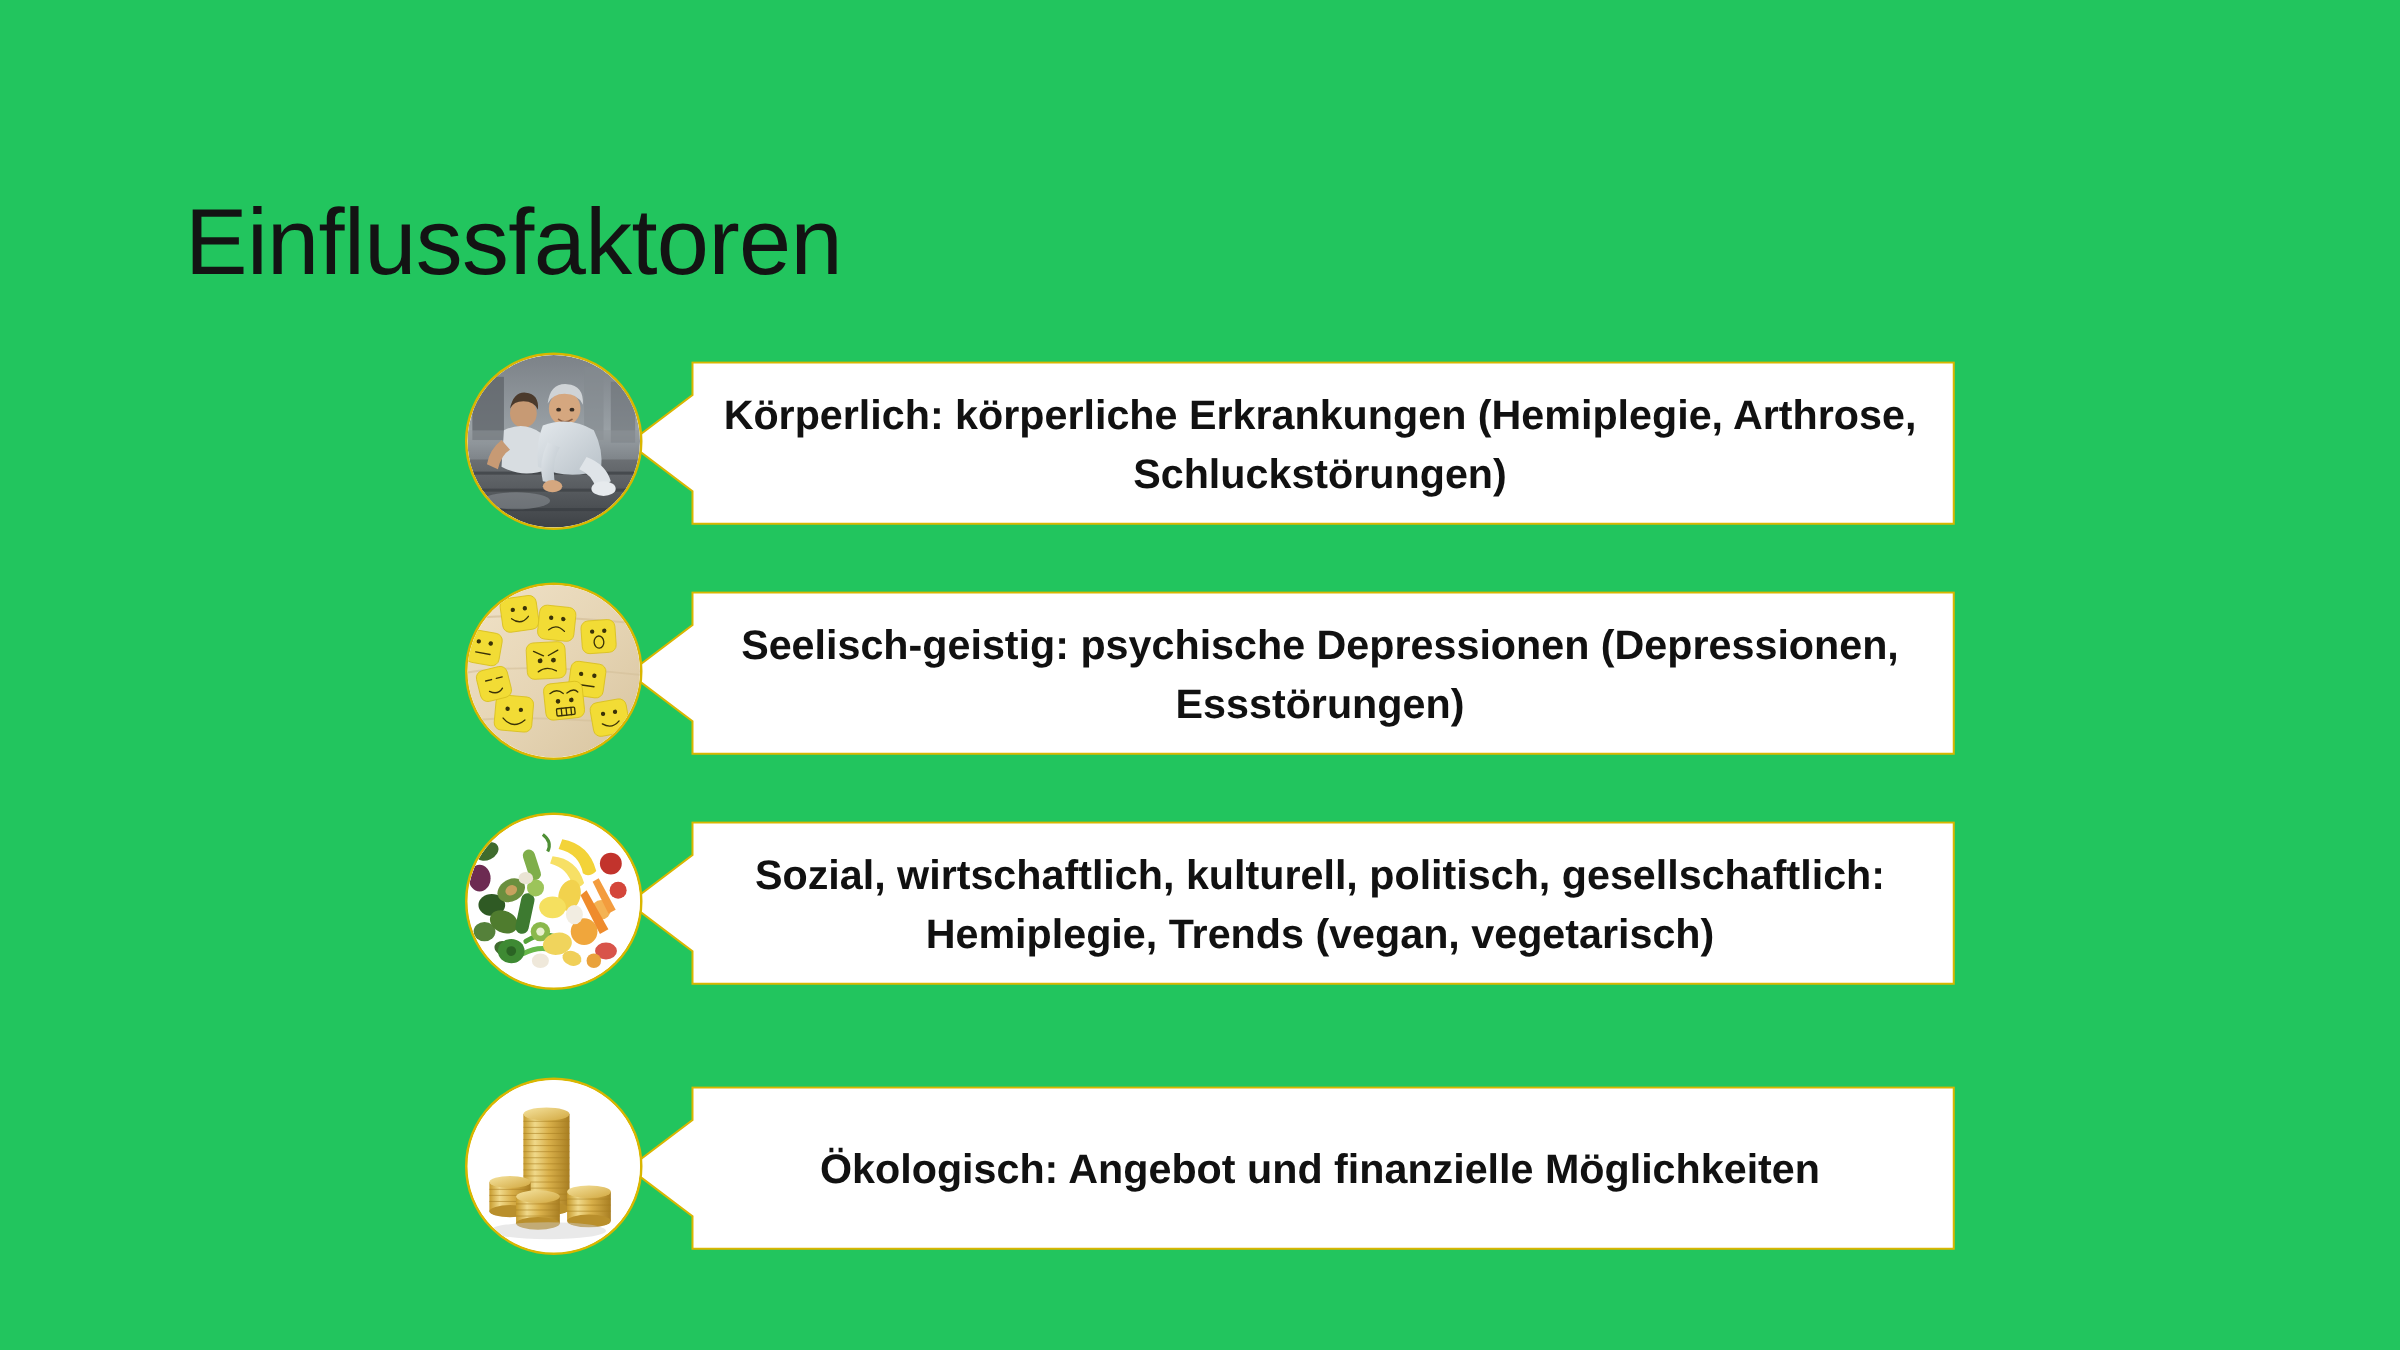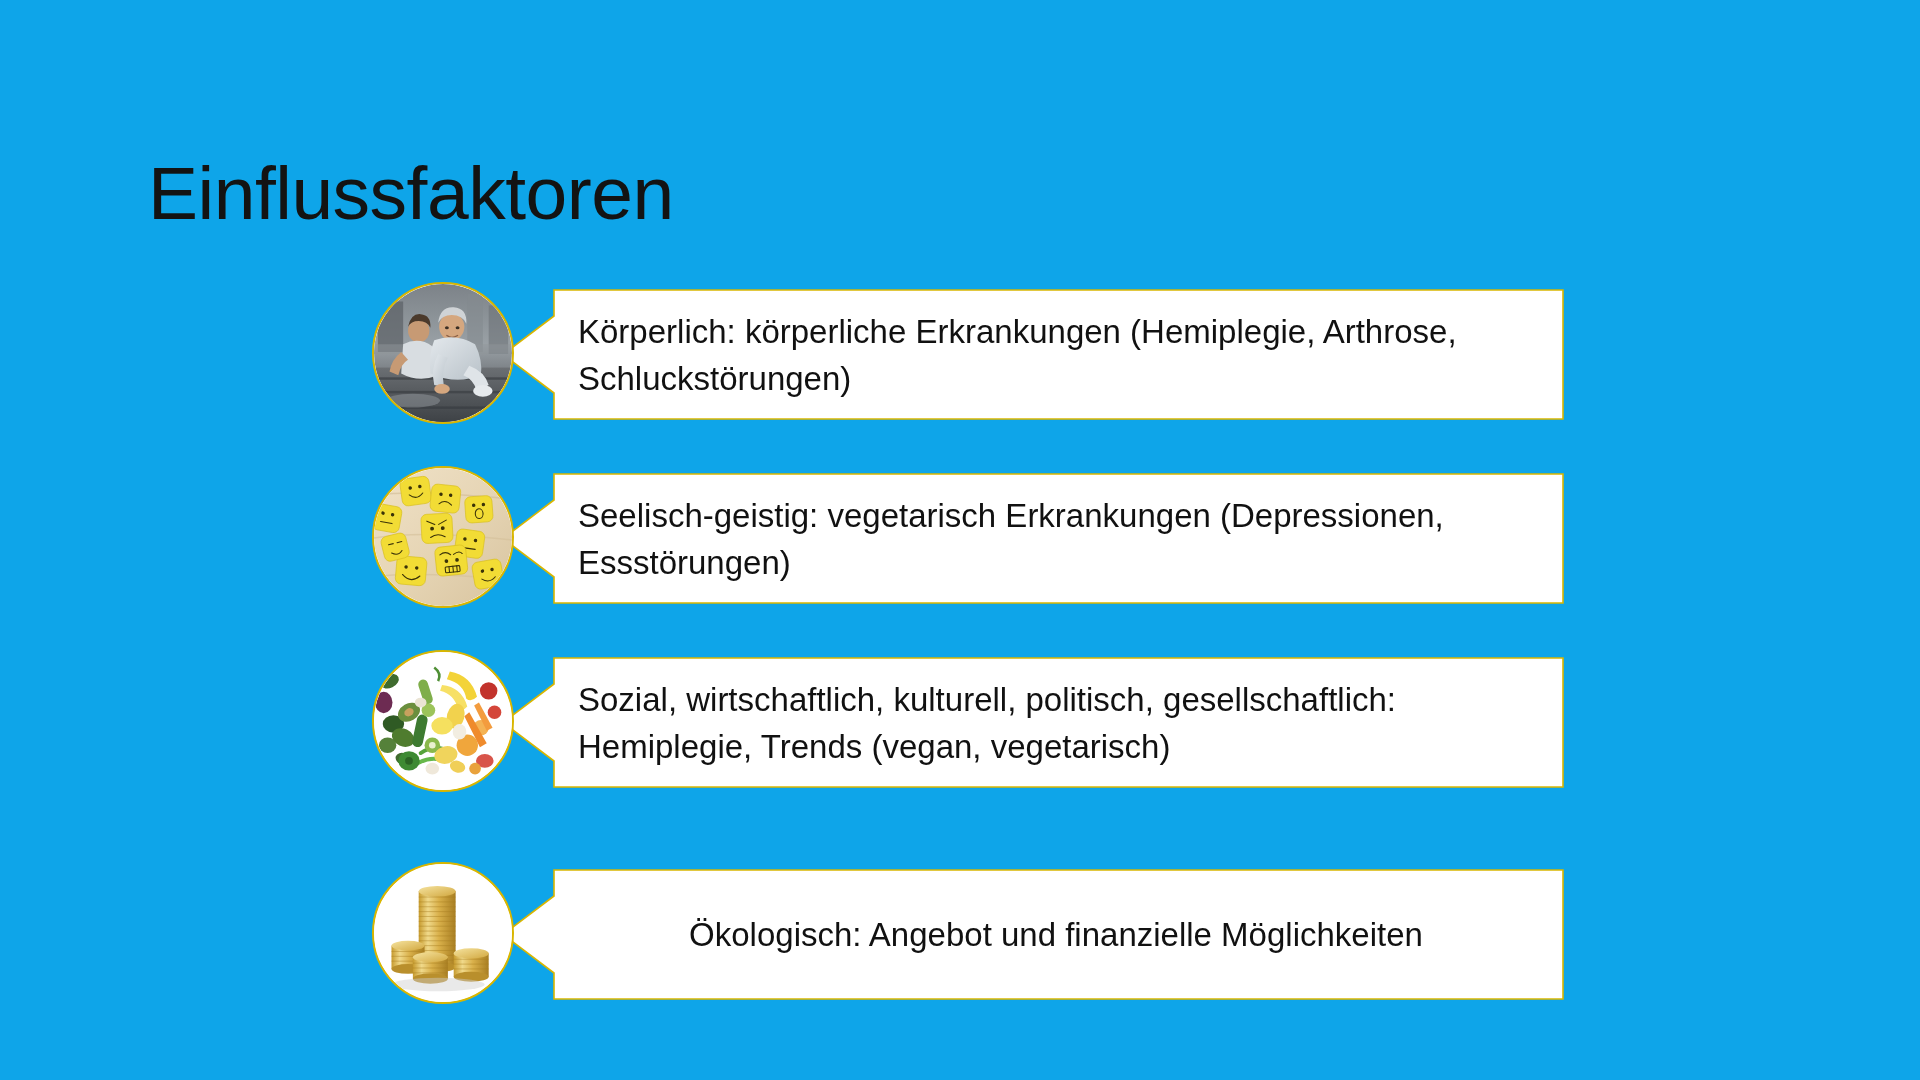--- a/index.html
+++ b/index.html
@@ -13,21 +13,21 @@
     height: 1080px;
     position: relative;
     overflow: hidden;
     font-family: "Liberation Sans", "DejaVu Sans", sans-serif;
     color: #000000;
   }
 
   #slide {
     position: absolute;
     inset: 0;
-    background: #0ea5e9;
+    background: #22c55e;
   }
 
   
   #slide-title {
     position: absolute;
     left: 148px;
     top: 98px;
     font-size: 75px;
     line-height: 90px;
     font-weight: 400;
@@ -65,26 +65,27 @@
   }
   .callout-text {
     position: absolute;
     left: 70px;
     right: 24px;
     top: 0;
     height: 100%;
     display: flex;
     align-items: center;
     justify-content: center;
-    text-align: left;
+    text-align: center;
     font-size: 33px;
     line-height: 47px;
     color: #111111;
     padding: 0 6px;
     box-sizing: border-box;
+    font-weight: bold;
   }
 
   
   .circle-wrap {
     position: absolute;
     left: 0;
     top: 0;
     width: 142px;
     height: 142px;
     border-radius: 50%;
@@ -278,21 +279,21 @@
             <path class="die-face" d="M8 18 q6 5 11 0"></path>
           </g>
         </svg>
       </div>
     </div>
 
     <div class="callout">
       <svg class="callout-svg" viewBox="0 0 1062 131" preserveAspectRatio="none" aria-hidden="true">
         <path d="M 52 1 L 1061 1 L 1061 130 L 52 130 L 52 104 L 1 65.5 L 52 27 Z" fill="#ffffff" stroke="#d9b600" stroke-width="1.6"></path>
       </svg>
-      <div class="callout-text">Seelisch-geistig: vegetarisch Erkrankungen (Depressionen, Essstörungen)</div>
+      <div class="callout-text">Seelisch-geistig: psychische Depressionen (Depressionen, Essstörungen)</div>
     </div>
   </div>
 
   <div class="factor-row" id="factor-row-2">
 
     <div class="circle-wrap">
       <div class="photo">
         <svg viewBox="0 0 142 142" preserveAspectRatio="xMidYMid slice" aria-hidden="true">
           <rect class="ph-veg-bg" x="0" y="0" width="142" height="142"></rect>
 

